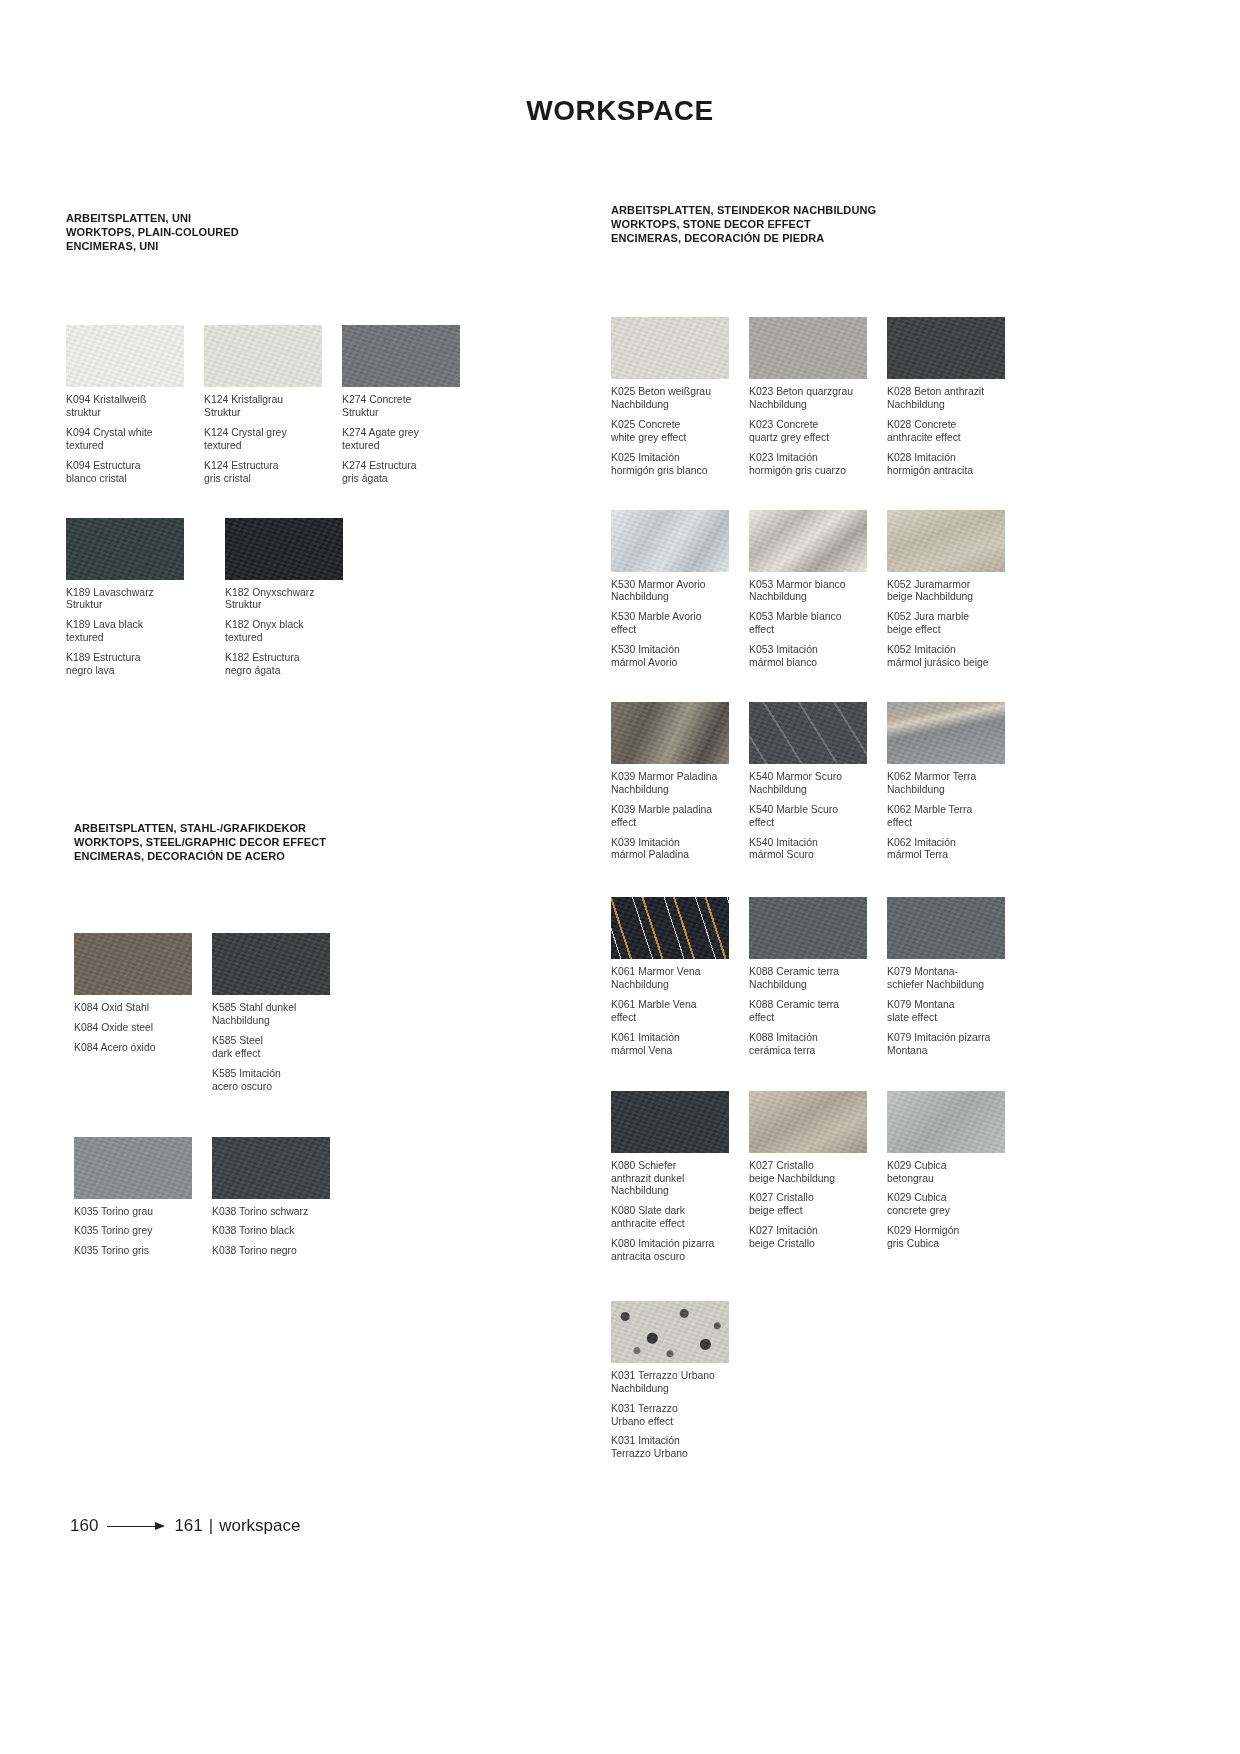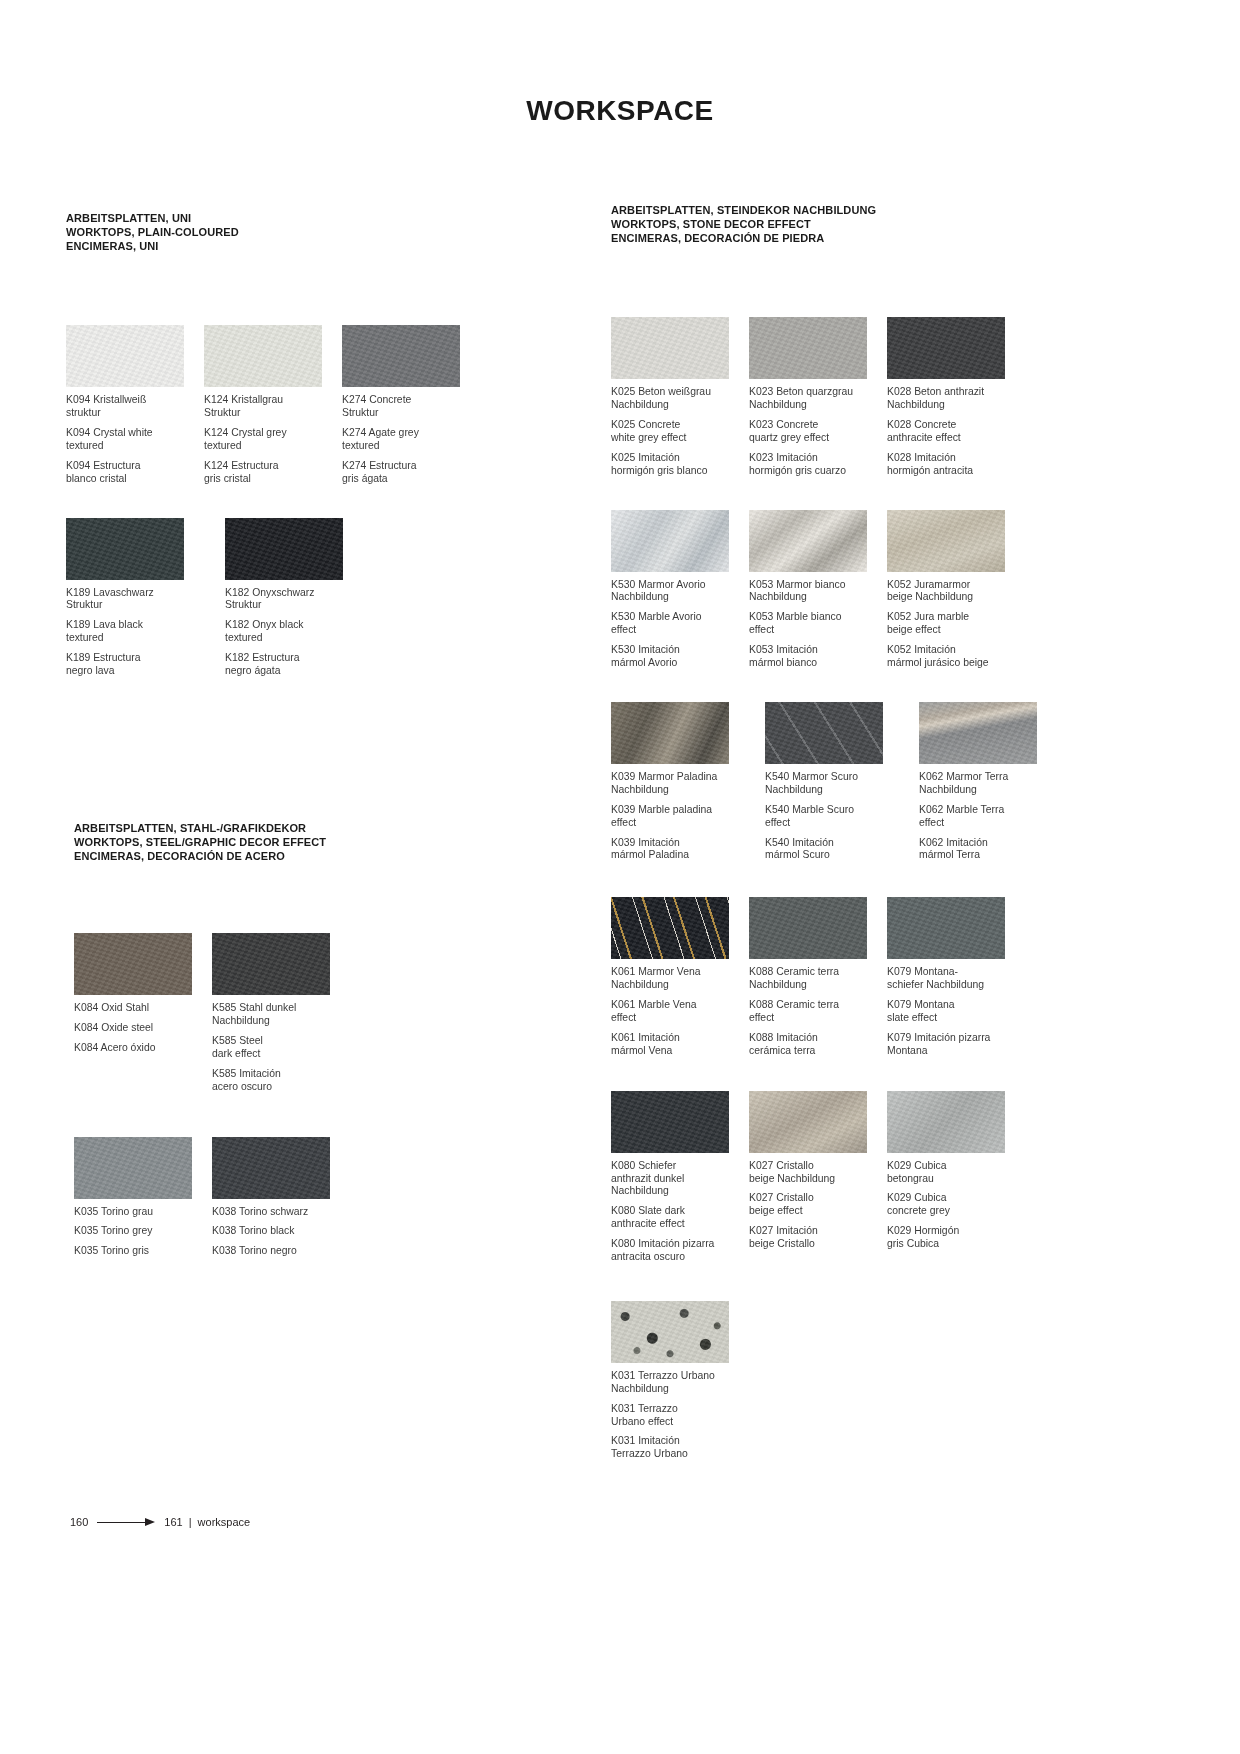--- a/index.html
+++ b/index.html
@@ -53,21 +53,21 @@
   }
   .cap .lang { margin-bottom: 7px; white-space: pre-line; }
   .cap .lang:last-child { margin-bottom: 0; }
 
   .footer {
     position: absolute;
     left: 70px;
     top: 1516px;
     display: flex;
     align-items: center;
-    font-size: 11px;
+    font-size: 17px;
     color: #231f20;
   }
   .footer .pnum { font-weight: normal; }
   .arrow {
     display: inline-block;
     width: 58px; height: 9px;
     margin: 0 9px;
     position: relative;
   }
   .arrow::before {
@@ -292,21 +292,21 @@
             <div class="lang">K052 Juramarmor
 beige Nachbildung</div>
             <div class="lang">K052 Jura marble
 beige effect</div>
             <div class="lang">K052 Imitación
 mármol jurásico beige</div>
           </div>
         </div>
       </div>
 
-      <div class="row" style="margin-top:32px;gap:16px;">
+      <div class="row" style="margin-top:32px;">
         <div class="cell">
           <div class="swatch tx" style="background:linear-gradient(115deg,#7b7466 0%,#5d584e 30%,#9b9384 55%,#4d4a43 80%,#8b8476 100%)"></div>
           <div class="cap">
             <div class="lang">K039 Marmor Paladina
 Nachbildung</div>
             <div class="lang">K039 Marble paladina
 effect</div>
             <div class="lang">K039 Imitación
 mármol Paladina</div>
           </div>

